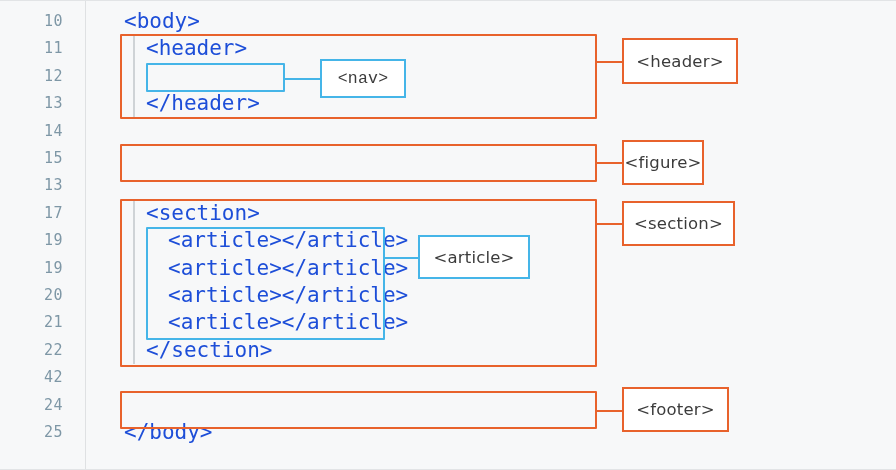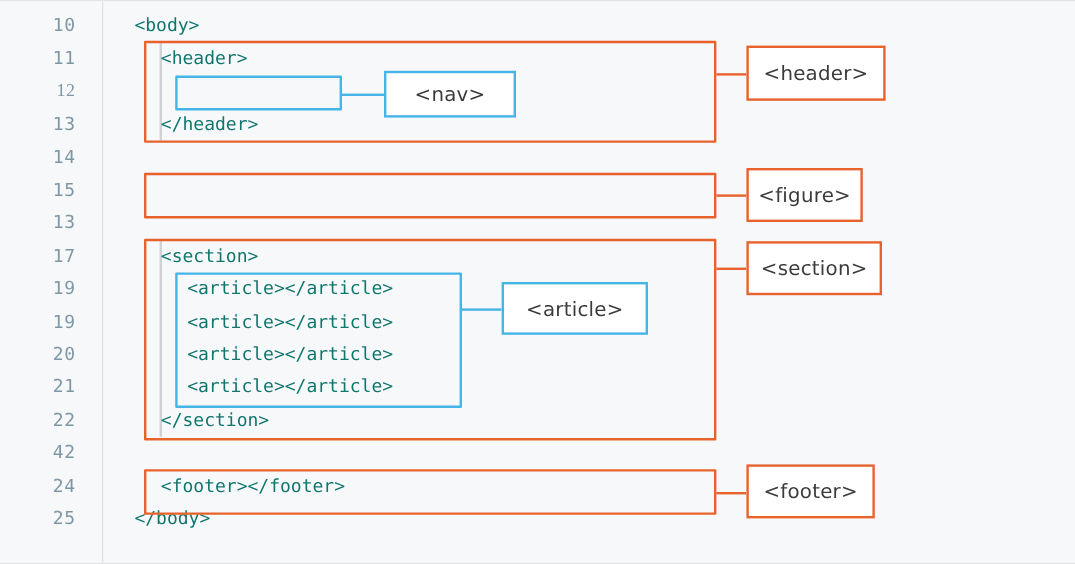--- a/index.html
+++ b/index.html
@@ -46,26 +46,26 @@
   
   #code {
     position: absolute;
     left: 86px;
     top: 0;
     right: 0;
     height: 100%;
   }
   .code-line {
     position: absolute;
-    left: 4px;
+    left: 16px;
     height: 27.4px;
     line-height: 27.4px;
     font-family: "DejaVu Sans Mono", monospace;
-    font-size: 15px;
-    color: #0f766e;
+    font-size: 21px;
+    color: #1d4ed8;
     white-space: pre;
     letter-spacing: 0px;
   }
   .ind0 { padding-left: 22px; }
   .ind1 { padding-left: 44px; }
   .ind2 { padding-left: 66px; }
 
   
   .indent-guide {
     position: absolute;
@@ -118,21 +118,21 @@
   .callout-b { border: 2px solid #45b5e8; }
 </style>
 </head>
 <body>
 
 <div id="screenshot">
 
   <div id="gutter">
     <div class="gutter-num" style="top:7px;">10</div>
     <div class="gutter-num" style="top:34.4px;">11</div>
-    <div class="gutter-num" style="top:61.8px;font-family:Liberation Serif, serif;">12</div>
+    <div class="gutter-num" style="top:61.8px;">12</div>
     <div class="gutter-num" style="top:89.2px;">13</div>
     <div class="gutter-num" style="top:116.6px;">14</div>
     <div class="gutter-num" style="top:144px;">15</div>
     <div class="gutter-num" style="top:171.4px;">13</div>
     <div class="gutter-num" style="top:198.8px;">17</div>
     <div class="gutter-num" style="top:226.2px;">19</div>
     <div class="gutter-num" style="top:253.6px;">19</div>
     <div class="gutter-num" style="top:281px;">20</div>
     <div class="gutter-num" style="top:308.4px;">21</div>
     <div class="gutter-num" style="top:335.8px;">22</div>
@@ -151,21 +151,20 @@
     <div class="code-line ind1" style="top:89.2px;">&lt;/header&gt;</div>
     <div class="code-line ind1" style="top:116.6px;"></div>
     <div class="code-line ind1" style="top:171.4px;"></div>
     <div class="code-line ind1" style="top:198.8px;">&lt;section&gt;</div>
     <div class="code-line ind2" style="top:226.2px;">&lt;article&gt;&lt;/article&gt;</div>
     <div class="code-line ind2" style="top:253.6px;">&lt;article&gt;&lt;/article&gt;</div>
     <div class="code-line ind2" style="top:281px;">&lt;article&gt;&lt;/article&gt;</div>
     <div class="code-line ind2" style="top:308.4px;">&lt;article&gt;&lt;/article&gt;</div>
     <div class="code-line ind1" style="top:335.8px;">&lt;/section&gt;</div>
     <div class="code-line ind1" style="top:363.2px;"></div>
-    <div class="code-line ind1" style="top:390.6px;">&lt;footer&gt;&lt;/footer&gt;</div>
     <div class="code-line ind0" style="top:418px;">&lt;/body&gt;</div>
   </div>
 
   <div class="obox" style="left:120px; top:33px;  width:477px; height:85px;"></div>
   <div class="obox" style="left:120px; top:143px; width:477px; height:38px;"></div>
   <div class="obox" style="left:120px; top:198px; width:477px; height:168px;"></div>
   <div class="obox" style="left:120px; top:390px; width:477px; height:38px;"></div>
 
   <div class="bbox" style="left:146px; top:62px;  width:139px; height:29px;"></div>
   <div class="bbox" style="left:146px; top:226px; width:239px; height:113px;"></div>
@@ -174,33 +173,33 @@
   <div class="conn conn-b" style="left:285px; top:77px;  width:35px;"></div>
   <div class="conn conn-o" style="left:597px; top:161px; width:25px;"></div>
   <div class="conn conn-o" style="left:597px; top:222px; width:25px;"></div>
   <div class="conn conn-b" style="left:385px; top:256px; width:33px;"></div>
   <div class="conn conn-o" style="left:597px; top:409px; width:25px;"></div>
 
   <div class="callout callout-o" style="left:622px; top:37px;  width:116px; height:46px;">
     <span>&lt;header&gt;</span>
   </div>
 
-  <div class="callout callout-b" style="left:320px; top:58px;  width:110px;  height:39px;">
+  <div class="callout callout-b" style="left:320px; top:58px;  width:86px;  height:39px;font-family:Liberation Mono, monospace;">
     <span>&lt;nav&gt;</span>
   </div>
 
-  <div class="callout callout-o" style="left:622px; top:139px; width:97px;  height:45px;">
+  <div class="callout callout-o" style="left:622px; top:139px; width:82px;  height:45px;">
     <span>&lt;figure&gt;</span>
   </div>
 
   <div class="callout callout-o" style="left:622px; top:200px; width:113px; height:45px;">
     <span>&lt;section&gt;</span>
   </div>
 
-  <div class="callout callout-b" style="left:418px; top:234px; width:122px; height:44px;">
+  <div class="callout callout-b" style="left:418px; top:234px; width:112px; height:44px;">
     <span>&lt;article&gt;</span>
   </div>
 
   <div class="callout callout-o" style="left:622px; top:386px; width:107px; height:45px;">
     <span>&lt;footer&gt;</span>
   </div>
 
 </div>
 
 </body></html>

